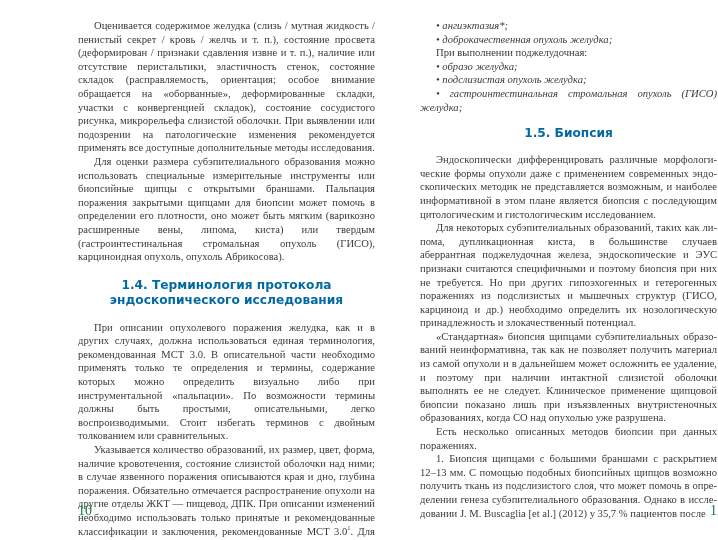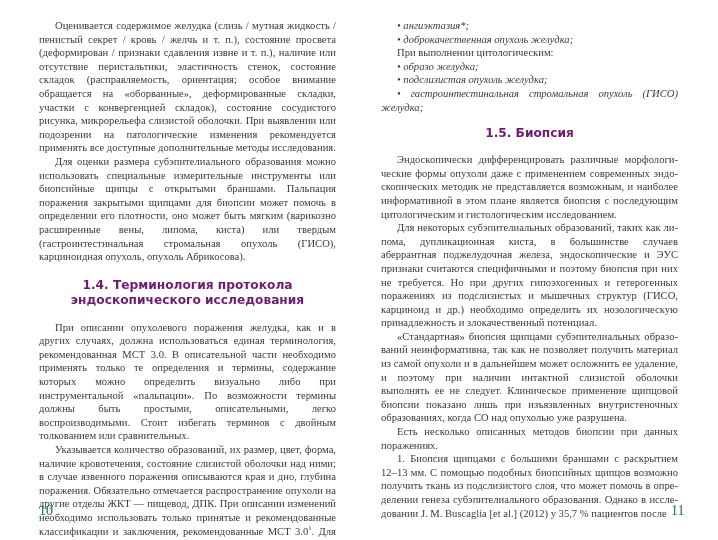--- a/index.html
+++ b/index.html
@@ -4,37 +4,37 @@
 <style>
   html, body { margin:0; padding:0; }
   body {
     width:718px; height:540px; overflow:hidden;
     background:#ffffff;
     font-family:"Liberation Serif", "DejaVu Serif", serif;
     color:#3a3a3a;
     position:relative;
   }
   .page {
-    position:absolute; top:0; height:532px; box-sizing:border-box;
+    position:absolute; top:0; height:532px; box-sizing:border-box;margin-left:39px;
   }
   .page-left { left:0; width:359px; }
   .page-right { left:359px; width:359px; }
   .col {
     position:absolute; top:19px;
     font-size:10.6px; line-height:13.6px;
     text-align:justify; hyphens:manual;
   }
   .page-left .col { left:39px; width:297px; }
   .page-right .col { left:22px; width:297px; }
   p { margin:0; text-indent:16px; }
   .bullet { text-indent:16px;font-style:italic; }
   .bullet::before { content:"\2022\00a0"; }
   .heading {
     font-family:"DejaVu Sans", "Liberation Sans", sans-serif;
-    font-weight:bold; text-align:center; color:#701a75;
+    font-weight:bold; text-align:center; color:#0369a1;
     font-size:12.2px; line-height:15px; text-indent:0;
   }
   .h14 { margin:14px 0 13px 0; }
   .h15 { margin:12px 0 12px 0; }
   sup { font-size:6.5px; line-height:0; }
   .pageno {
     position:absolute; top:503px; font-size:14px; color:#15803d;
   }
   .page-left .pageno { left:39px; }
   .page-right .pageno { left:312px;text-align:right; }
@@ -51,21 +51,21 @@
     <p><span>Указывается количество образований, их размер, цвет, форма, наличие кровотечения, состояние слизистой оболочки над ними; в случае язвенного поражения описываются края и дно, глубина поражения. Обязательно отмечается распространение опухоли на другие отделы ЖКТ — пищевод, ДПК. При описании изменений необходимо использовать только принятые и рекомендованные классификации и заключения, рекомендованные МСТ 3.0</span><sup>1</sup><span>. Для доброкачественных опухолей желудка заключения эндоскопиче­ского исследования могут быть следующими:</span></p>
 
   </div>
   <div class="pageno">10</div>
 </div>
 
 <div class="page page-right">
   <div class="col">
     <div class="bullet">ангиэктазия*;</div>
     <div class="bullet">доброкачественная опухоль желудка;</div>
-    <p>При выполнении цитологическим:</p>
+    <p>При выполнении поджелудочная:</p>
     <div class="bullet">образо желудка;</div>
     <div class="bullet">подслизистая опухоль желудка;</div>
     <div class="bullet">гастроинтестинальная стромальная опухоль (ГИСО) желудка;</div>
     <div class="heading h15">1.5. Биопсия</div>
     <p>Эндоскопически дифференцировать различные морфологи­ческие формы опухоли даже с применением современных эндо­скопических методик не представляется возможным, и наиболее информативной в этом плане является биопсия с последующим цитологическим и гистологическим исследованием.</p>
     <p>Для некоторых субэпителиальных образований, таких как ли­пома, дупликационная киста, в большинстве случаев аберрантная поджелудочная железа, эндоскопические и ЭУС признаки счита­ются специфичными и поэтому биопсия при них не требуется. Но при других гипоэхогенных и гетерогенных поражениях из под­слизистых и мышечных структур (ГИСО, карциноид и др.) необхо­димо определить их нозологическую принадлежность и злокаче­ственный потенциал.</p>
     <p>«Стандартная» биопсия щипцами субэпителиальных образо­ваний неинформативна, так как не позволяет получить материал из самой опухоли и в дальнейшем может осложнить ее удаление, и поэтому при наличии интактной слизистой оболочки выполнять ее не следует. Клиническое применение щипцовой биопсии пока­зано лишь при изъязвленных внутристеночных образованиях, ког­да СО над опухолью уже разрушена.</p>
     <p>Есть несколько описанных методов биопсии при данных пора­жениях.</p>
     <p>1. Биопсия щипцами с большими браншами с раскрытием 12–13 мм. С помощью подобных биопсийных щипцов возможно получить ткань из подслизистого слоя, что может помочь в опре­делении генеза субэпителиального образования. Однако в иссле­довании J. M. Buscaglia [et al.] (2012) у 35,7 % пациентов после</p>
 

